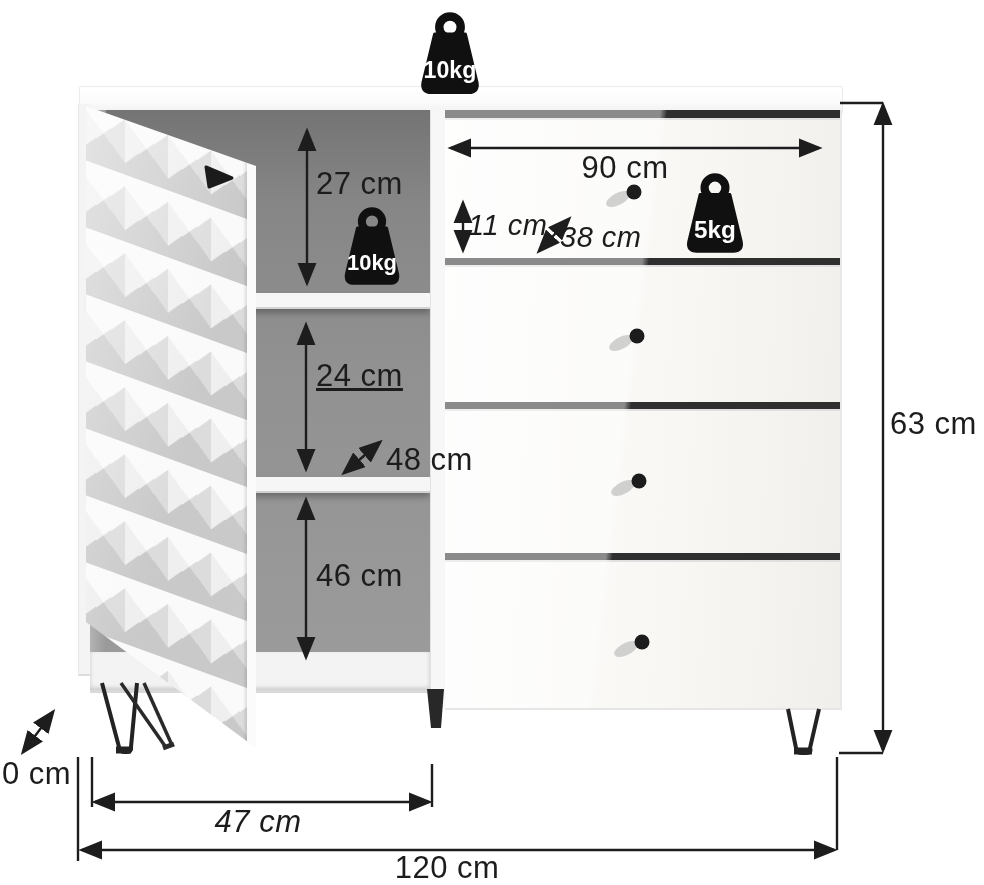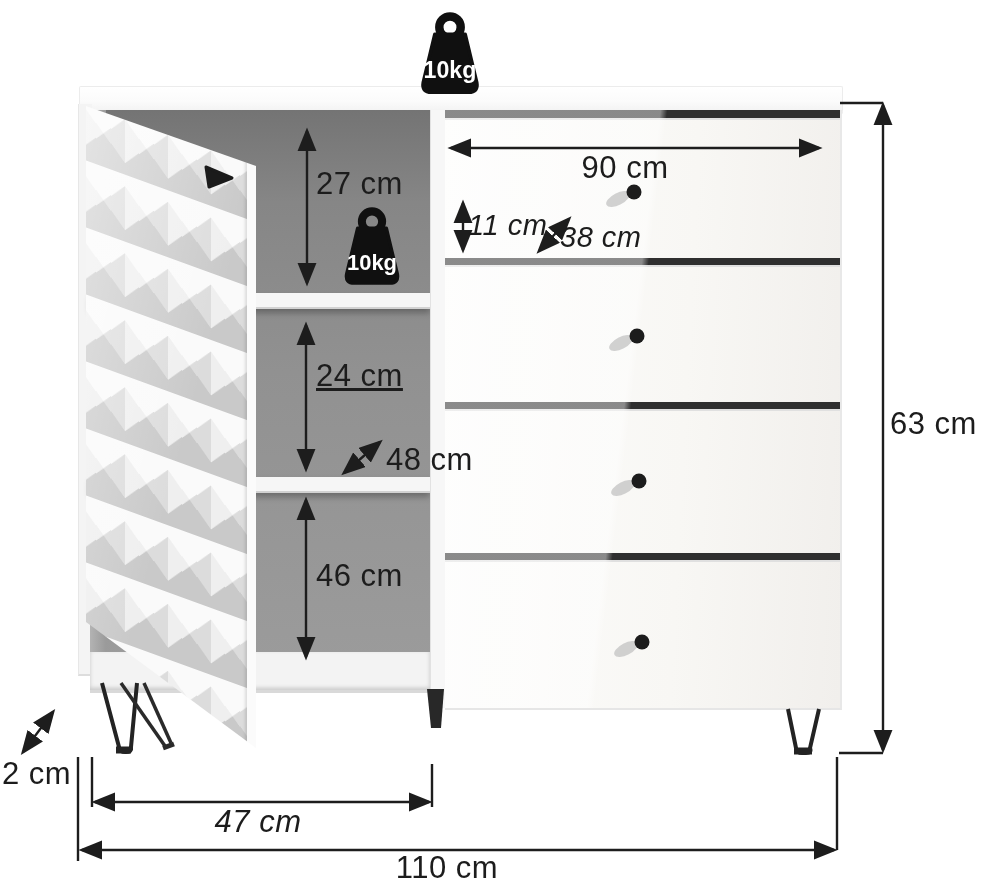--- a/index.html
+++ b/index.html
@@ -154,26 +154,33 @@
       <text x="45" y="74" text-anchor="middle" font-size="26" font-weight="bold" fill="#ffffff">10kg</text>
     </svg>
   </div>
   <div class="weight" style="left:334px;top:206px;width:76px;height:80px;">
     <svg viewBox="0 0 90 92">
       <circle cx="45" cy="17" r="12" fill="none" stroke="#101010" stroke-width="9.5"></circle>
       <path d="M28,25 L62,25 L75,79 Q77,90 66,90 L24,90 Q13,90 15,79 Z" fill="#101010" stroke="#101010" stroke-width="4" stroke-linejoin="round"></path>
       <text x="45" y="74" text-anchor="middle" font-size="26" font-weight="bold" fill="#ffffff">10kg</text>
     </svg>
   </div>
+  <div class="weight" style="left:676px;top:168px;width:78px;height:90px;">
+    <svg viewBox="0 0 90 92">
+      <circle cx="45" cy="17" r="12" fill="none" stroke="#101010" stroke-width="9.5"></circle>
+      <path d="M28,25 L62,25 L75,79 Q77,90 66,90 L24,90 Q13,90 15,79 Z" fill="#101010" stroke="#101010" stroke-width="4" stroke-linejoin="round"></path>
+      <text x="45" y="75" text-anchor="middle" font-size="28" font-weight="bold" fill="#ffffff">5kg</text>
+    </svg>
+  </div>
 
   <div class="dim-label" style="left:316px;top:168px;">27 cm</div>
   <div class="dim-label" style="left:316px;top:360px;text-decoration:underline;">24 cm</div>
   <div class="dim-label" style="left:316px;top:560px;">46 cm</div>
   <div class="dim-label" style="left:386px;top:444px;">48 cm</div>
   <div class="dim-label center" style="left:625px;top:152px;">90 cm</div>
   <div class="dim-label small" style="left:468px;top:211px;">11 cm</div>
   <div class="dim-label small" style="left:560px;top:223px;">38 cm</div>
   <div class="dim-label" style="left:890px;top:408px;">63 cm</div>
-  <div class="dim-label" style="left:2px;top:758px;">2 cm</div>
+  <div class="dim-label" style="left:2px;top:758px;">0 cm</div>
   <div class="dim-label center" style="left:258px;top:806px;font-style:italic;">47 cm</div>
-  <div class="dim-label center" style="left:447px;top:852px;">110 cm</div>
+  <div class="dim-label center" style="left:447px;top:852px;">120 cm</div>
 
 </div>
 
 </body></html>

